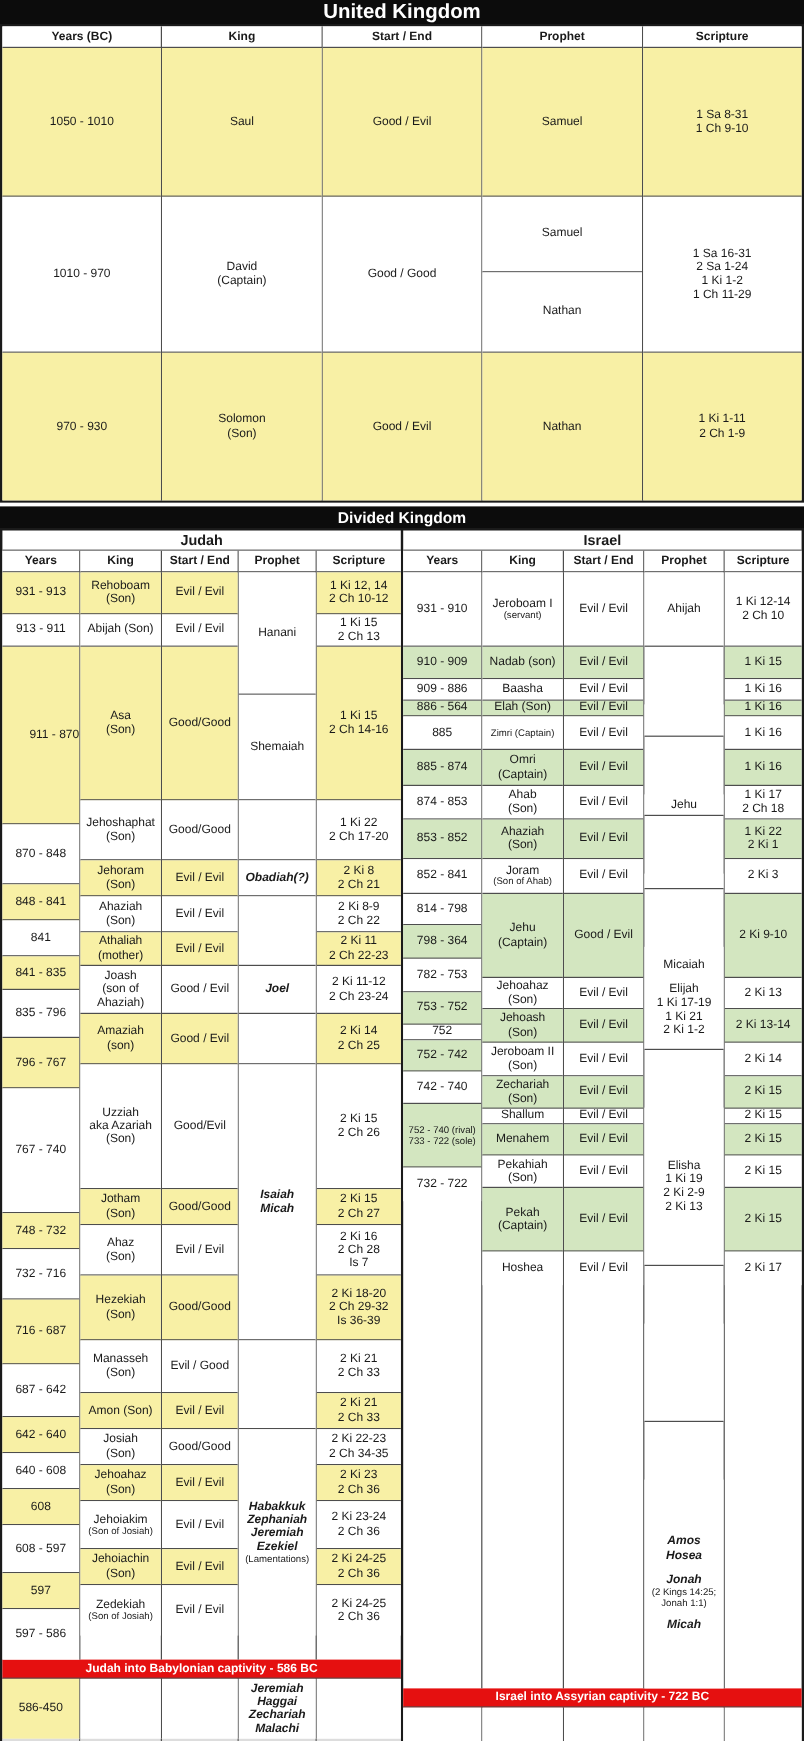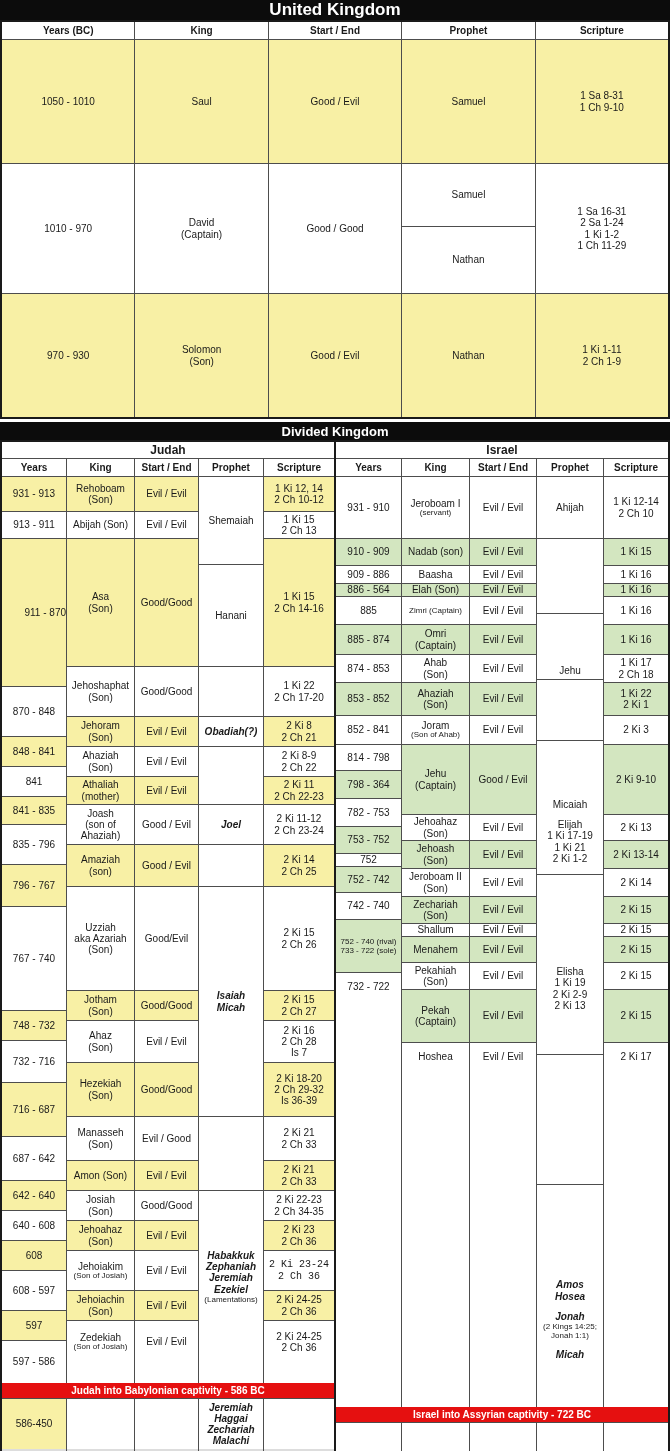--- a/index.html
+++ b/index.html
@@ -389,25 +389,25 @@
               <div class="part">Evil / Evil</div>
             </div>
             <div class="cell bg-y" style="height: 30px;">
               <div class="part">Evil / Evil</div>
             </div>
             <div class="cell" style="height: 42px;">
               <div class="part">Evil / Evil</div>
             </div>
           </div>
         <div class="col c4">
+            <div class="cell" style="height: 102px;">
+              <div class="part">Hanani</div>
+            </div>
             <div class="cell" style="height: 88px;">
               <div class="part">Shemaiah</div>
-            </div>
-            <div class="cell" style="height: 102px;">
-              <div class="part">Hanani</div>
             </div>
             <div class="cell" style="height: 50px;"></div>
             <div class="cell bi" style="height: 30px;">
               <div class="part">Obadiah(?)</div>
             </div>
             <div class="cell" style="height: 58px;"></div>
             <div class="cell bi" style="height: 40px;">
               <div class="part">Joel</div>
             </div>
             <div class="cell" style="height: 42px;"></div>
@@ -488,21 +488,21 @@
 2 Ch 33</div>
             </div>
             <div class="cell" style="height: 30px;">
               <div class="part">2 Ki 22-23
 2 Ch 34-35</div>
             </div>
             <div class="cell bg-y" style="height: 30px;">
               <div class="part">2 Ki 23
 2 Ch 36</div>
             </div>
-            <div class="cell" style="height: 40px; font-family: Liberation Mono, monospace;">
+            <div class="cell" style="height: 40px;">
               <div class="part">2 Ki 23-24
 2 Ch 36</div>
             </div>
             <div class="cell bg-y" style="height: 30px;">
               <div class="part">2 Ki 24-25
 2 Ch 36</div>
             </div>
             <div class="cell" style="height: 42px;">
               <div class="part">2 Ki 24-25
 2 Ch 36</div>

